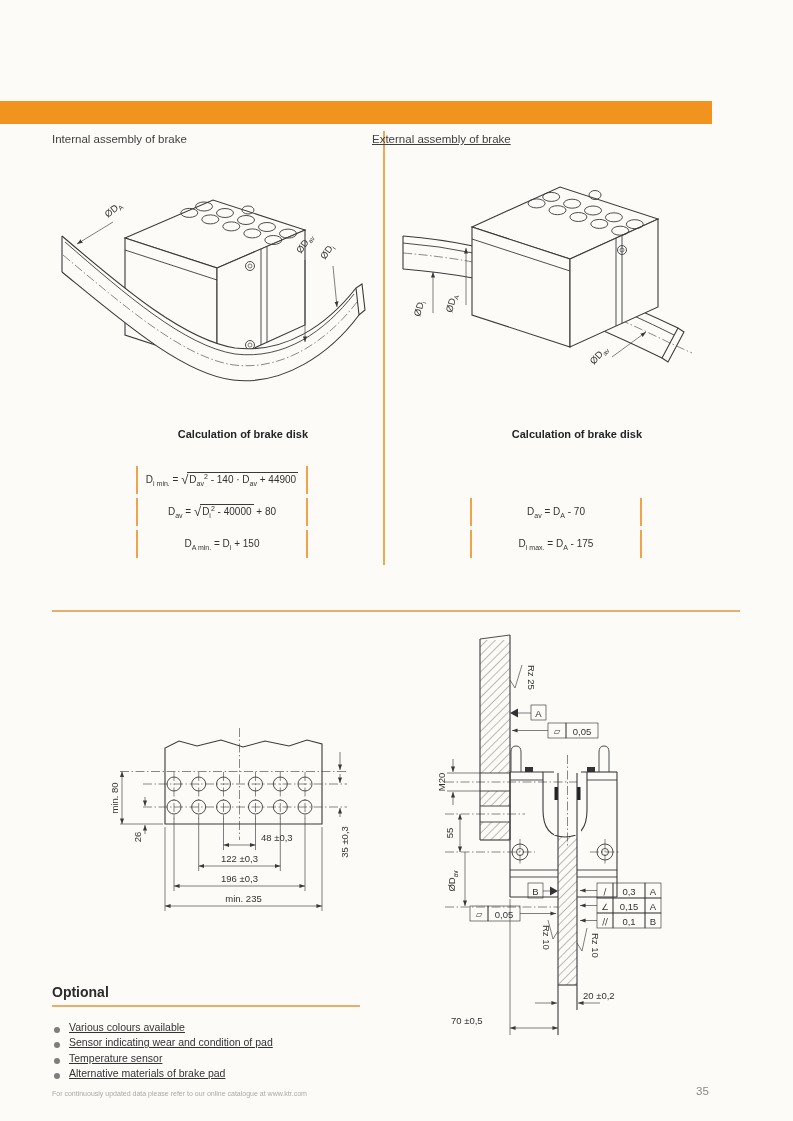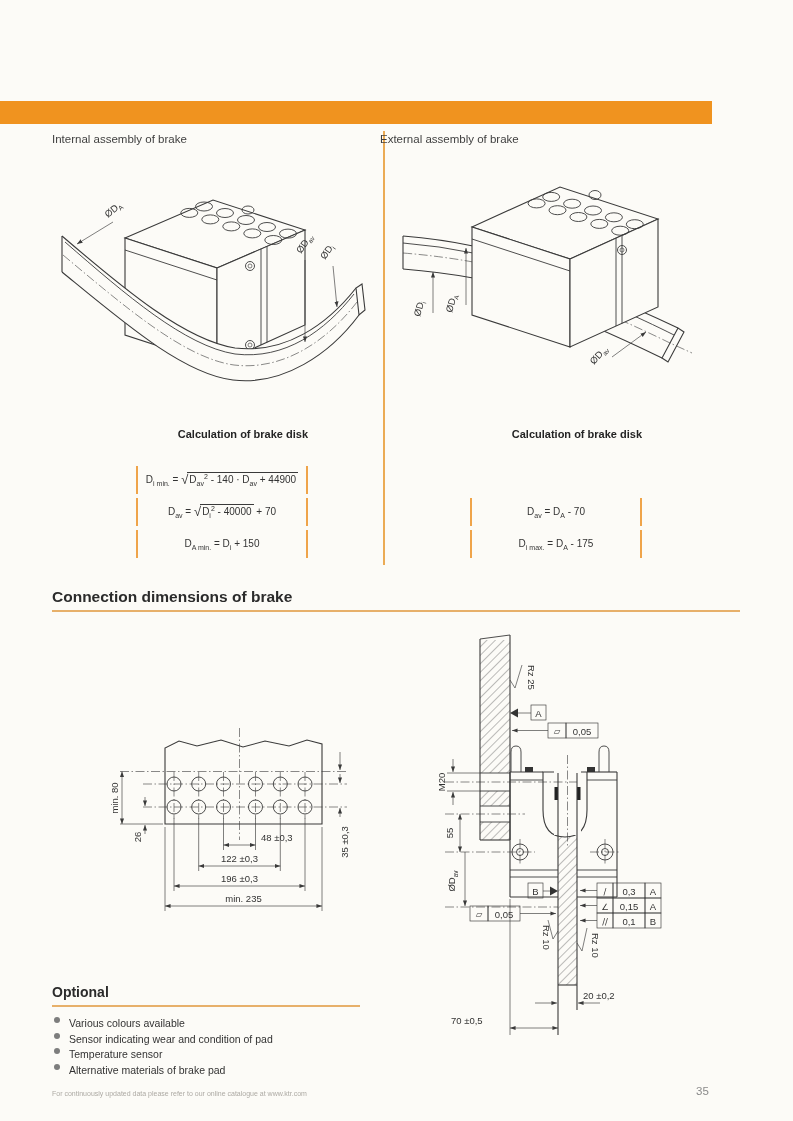--- a/index.html
+++ b/index.html
@@ -14,21 +14,21 @@
   .fbar{width:2px;align-self:stretch;background:#EFA44A;flex:0 0 2px;}
   .fx{flex:1;text-align:center;font-size:10px;color:#333;white-space:nowrap;}
   .fx sub{font-size:7px;}
   .fx sup{font-size:7px;}
   .rad{display:inline-flex;align-items:stretch;}
   .rsign{font-size:13px;line-height:1;margin-right:-1px;transform:translateY(0.5px);}
   .rbody{border-top:1px solid #3a3a3a;padding:0 2px;}
   .secTitle{position:absolute;left:52px;font-size:15.5px;font-weight:bold;color:#2b2b2b;}
   .rule{position:absolute;height:2px;background:#E7B06A;}
   .optItems{position:absolute;left:54px;top:1017px;font-size:10.5px;color:#333;}
-  .optItem{display:flex;align-items:flex-start;height:15.5px;}
+  .optItem{display:flex;align-items:flex-end;height:15.5px;text-decoration:underline;}
   .dot{width:6px;height:6px;border-radius:50%;background:#7d7d7d;margin-right:9px;flex:0 0 6px;}
   .footNote{position:absolute;left:52px;top:1090px;font-size:7px;color:#ADaaa4;}
   .pageNum{position:absolute;left:696px;top:1085px;font-size:11.5px;color:#8a8a8a;}
   
   .ol{stroke:#3a3a3a;stroke-width:1.1;fill:none;}
   .ol2{stroke:#3a3a3a;stroke-width:0.9;fill:none;}
   .tl{stroke:#3a3a3a;stroke-width:0.65;fill:none;}
   .cl{stroke:#3a3a3a;stroke-width:0.6;fill:none;stroke-dasharray:9 2.5 1.5 2.5;}
   .bgf{fill:#FCFBF7;}
   .dt{font-family:"Liberation Sans",sans-serif;font-size:9.5px;fill:#333;}
@@ -36,21 +36,21 @@
 </style>
 </head>
 <body>
 
 <div id="page">
 
   <div class="bar"></div>
   <div class="divider"></div>
 
   <div class="colTitle" style="left:52px;">Internal assembly of brake</div>
-  <div class="colTitle" style="left:380px;">External assembly of brake</div>
+  <div class="colTitle" style="left:372px;text-decoration:underline;">External assembly of brake</div>
 
   <svg class="abs" style="left:55px;top:160px;" width="330" height="250" viewBox="0 0 330 250">
     <defs>
       <marker id="a1" viewBox="0 0 10 10" refX="9.5" refY="5" markerWidth="9" markerHeight="9" orient="auto-start-reverse">
         <path d="M0,1.5 L9.5,5 L0,8.5 Z" fill="#3a3a3a"></path>
       </marker>
     </defs>
     <g>
       <path class="ol bgf" d="M70,78 L158,40 L250,70 L162,108 Z"></path>
       <path class="ol bgf" d="M70,78 L162,108 L162,205 L70,175 Z"></path>
@@ -161,40 +161,39 @@
           <span class="rsign">√</span>
           <span class="rbody"><span>D</span><sub>av</sub><sup>2</sup><span> - 140 · D</span><sub>av</sub><span> + 44900</span></span>
         </span></span>
     <span class="fbar"></span>
   </div>
   <div class="frow" style="left:136px;top:498px;">
     <span class="fbar"></span>
     <span class="fx"><span>D</span><sub>av</sub><span> = </span><span class="rad">
           <span class="rsign">√</span>
           <span class="rbody"><span>D</span><sub>i</sub><sup>2</sup><span> - 40000</span></span>
-        </span><span> + 70</span></span>
+        </span><span> + 80</span></span>
     <span class="fbar"></span>
   </div>
   <div class="frow" style="left:136px;top:530px;">
     <span class="fbar"></span>
     <span class="fx"><span>D</span><sub>A min.</sub><span> = D</span><sub>i</sub><span> + 150</span></span>
     <span class="fbar"></span>
   </div>
   <div class="frow" style="left:470px;top:498px;">
     <span class="fbar"></span>
     <span class="fx"><span>D</span><sub>av</sub><span> = D</span><sub>A</sub><span> - 70</span></span>
     <span class="fbar"></span>
   </div>
   <div class="frow" style="left:470px;top:530px;">
     <span class="fbar"></span>
     <span class="fx"><span>D</span><sub>i max.</sub><span> = D</span><sub>A</sub><span> - 175</span></span>
     <span class="fbar"></span>
   </div>
 
-  <div class="secTitle" style="top:588px;">Connection dimensions of brake</div>
   <div class="rule" style="left:52px;top:610px;width:688px;"></div>
 
   <svg class="abs" style="left:95px;top:630px;" width="290" height="300" viewBox="0 0 290 300">
     <defs>
       <marker id="aL" viewBox="0 0 10 10" refX="9.5" refY="5" markerWidth="9" markerHeight="9" orient="auto-start-reverse">
         <path d="M0,1.5 L9.5,5 L0,8.5 Z" fill="#3a3a3a"></path>
       </marker>
     </defs>
     <g>
       <path class="ol" d="M70,194 L70,118 L84,111 L102,116 L126,110 L148,117 L170,111 L194,116 L212,110 L227,114 L227,194 Z"></path>

